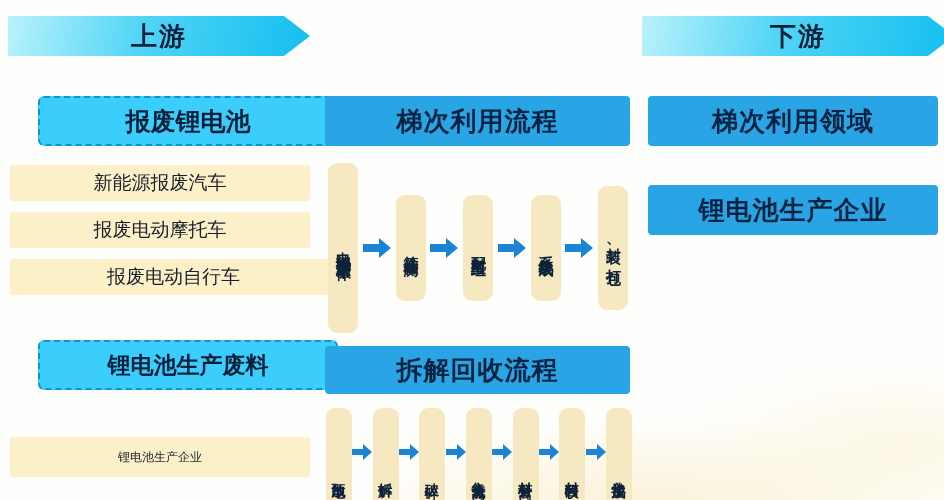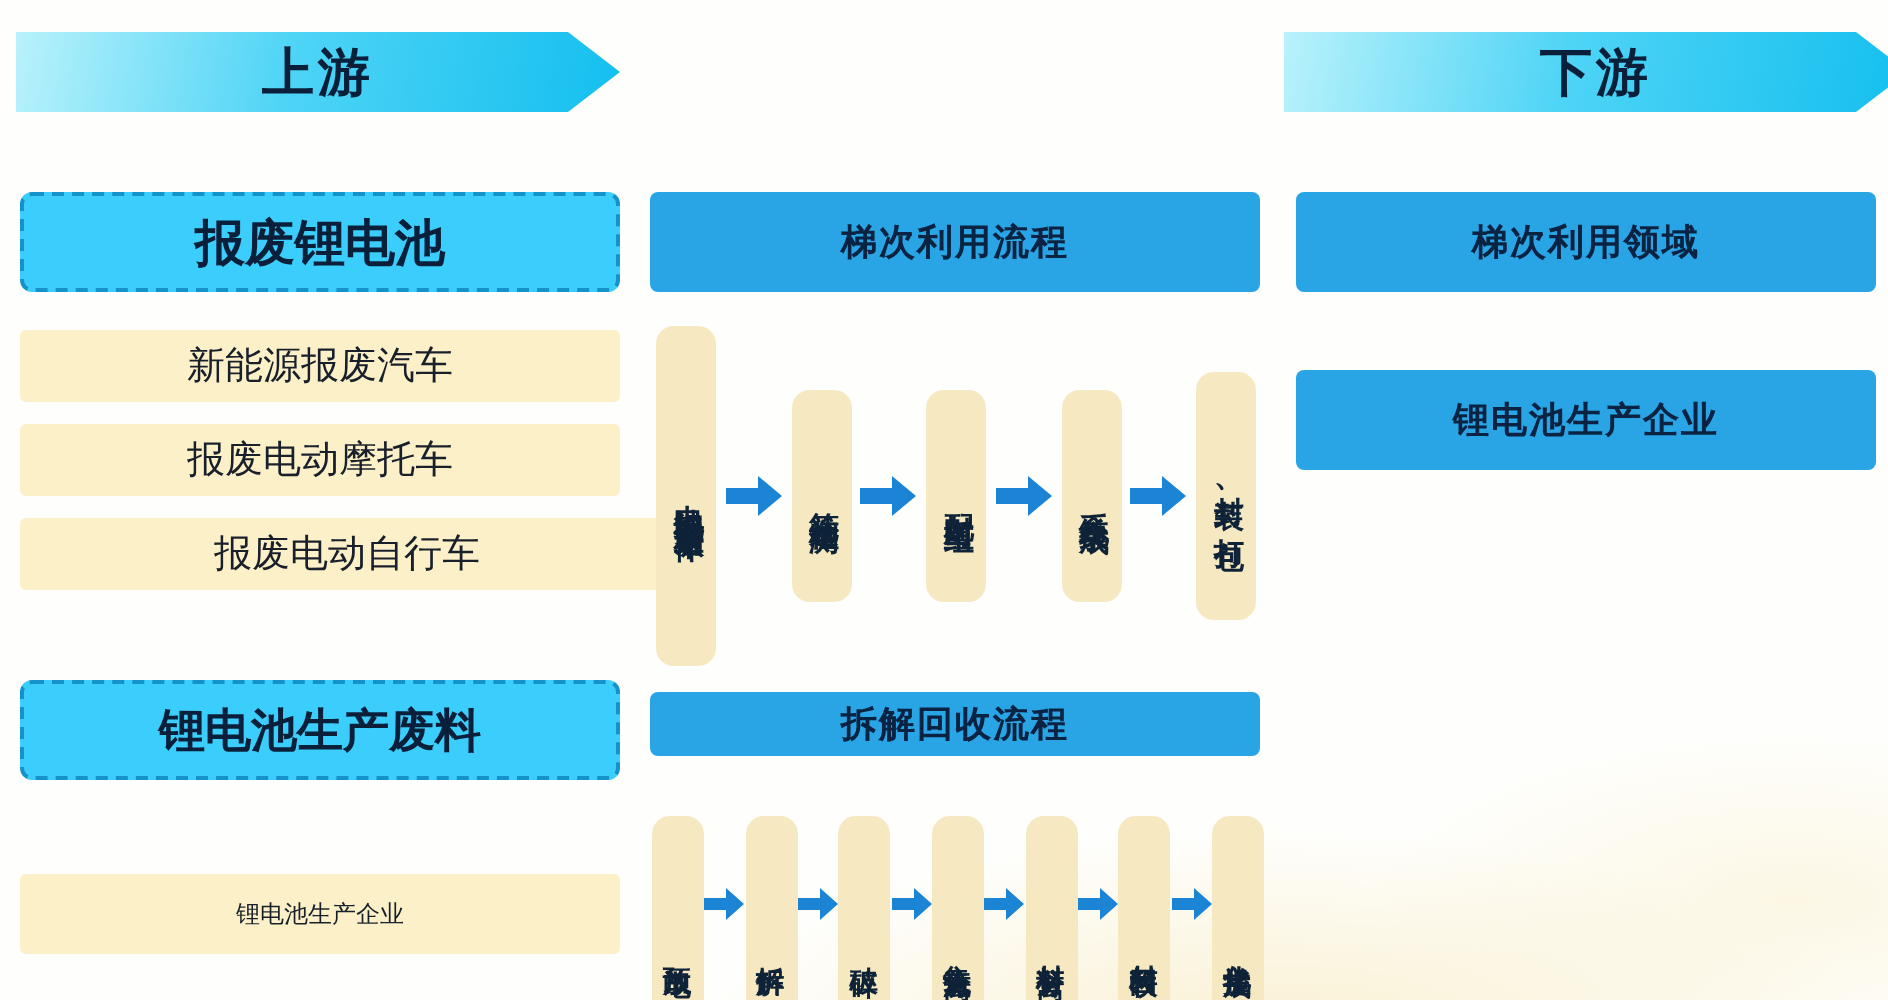--- a/index.html
+++ b/index.html
@@ -14,29 +14,29 @@
 
   
   .banner{height:40px;display:flex;align-items:center;justify-content:center;
     background:linear-gradient(100deg,#b9f2fb 0%,#4fd4f6 45%,#14bfef 100%);
     clip-path:polygon(0 0, calc(100% - 26px) 0, 100% 50%, calc(100% - 26px) 100%, 0 100%);
     font-size:26px;font-weight:bold;color:#0a1f3a;letter-spacing:2px;}
 
   
   .cyanbox{background:#3bcefc;border:2px dashed #1492cc;border-radius:6px;
     display:flex;align-items:center;justify-content:center;
-    color:#0a1f3a;font-weight:bold;}
+    color:#0a1f3a;font-weight:bold;margin-left:28px;}
   .creambox{background:#fbf0c8;border-radius:3px;
     display:flex;align-items:center;justify-content:center;
     color:#19202b;font-size:19px;}
 
   
   .bluehdr{background:#29a4e4;border-radius:4px;
     display:flex;align-items:center;justify-content:center;
-    color:#0b2342;font-weight:bold;font-size:18px;letter-spacing:1px;}
+    color:#0b2342;font-weight:bold;font-size:26px;letter-spacing:1px;}
 
   
   .flowrow{display:flex;justify-content:space-between;}
   .row1{align-items:center;}
   .row2{align-items:flex-start;}
   .vbox{background:#f6e9c2;border-radius:9px;
     display:flex;align-items:center;justify-content:center;
     writing-mode:vertical-rl;text-orientation:upright;
     color:#0e2238;font-weight:bold;flex:0 0 auto;}
   .vbox.w1{width:30px;font-size:15px;letter-spacing:2px;}
@@ -107,21 +107,21 @@
       <span>系统集成</span>
     </div>
     <svg class="arr" width="28" height="20" viewBox="0 0 28 20">
         <path d="M0 6 L16 6 L16 0 L28 10 L16 20 L16 14 L0 14 Z"></path>
       </svg>
     <div class="vbox w1 h124">
       <span>封装、打包</span>
     </div>
   </div>
 
-  <div class="abs bluehdr" style="left:325px;top:346px;width:305px;height:32px;">
+  <div class="abs bluehdr" style="left:325px;top:346px;width:305px;height:48px;">
     <span>拆解回收流程</span>
   </div>
 
   <div class="abs flowrow row2" style="left:326px;top:408px;width:306px;height:112px;">
     <div class="vbox w2 h130">
       <span>预放电</span>
     </div>
     <svg class="arr small" width="20" height="16" viewBox="0 0 20 16">
         <path d="M0 5 L11 5 L11 0 L20 8 L11 16 L11 11 L0 11 Z"></path>
       </svg>

